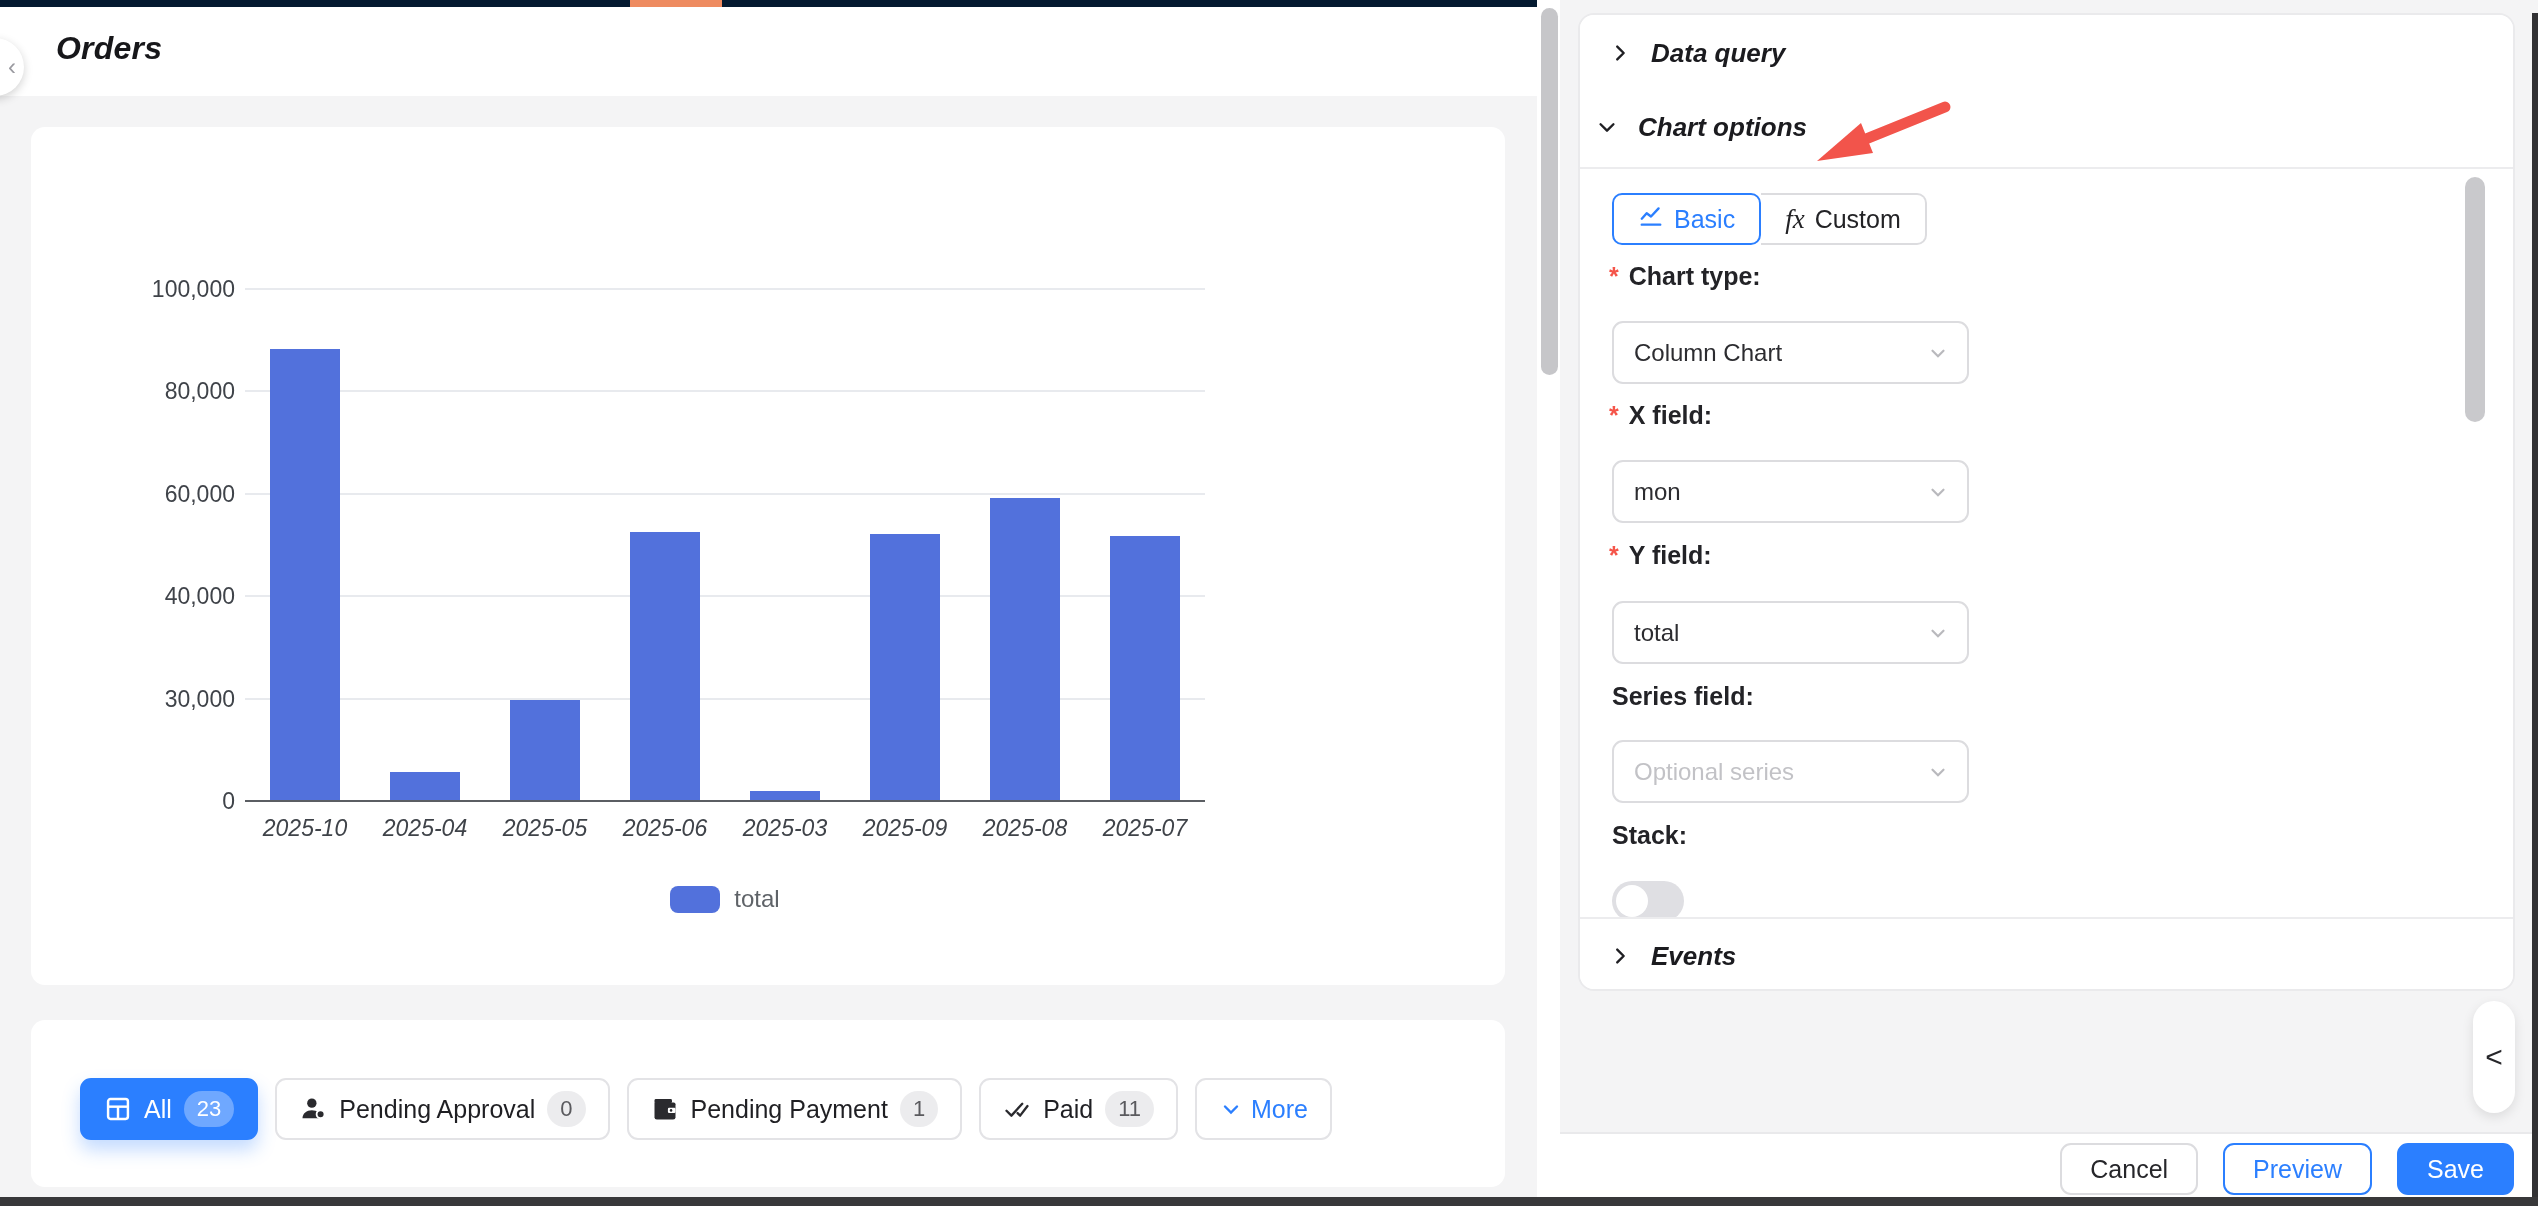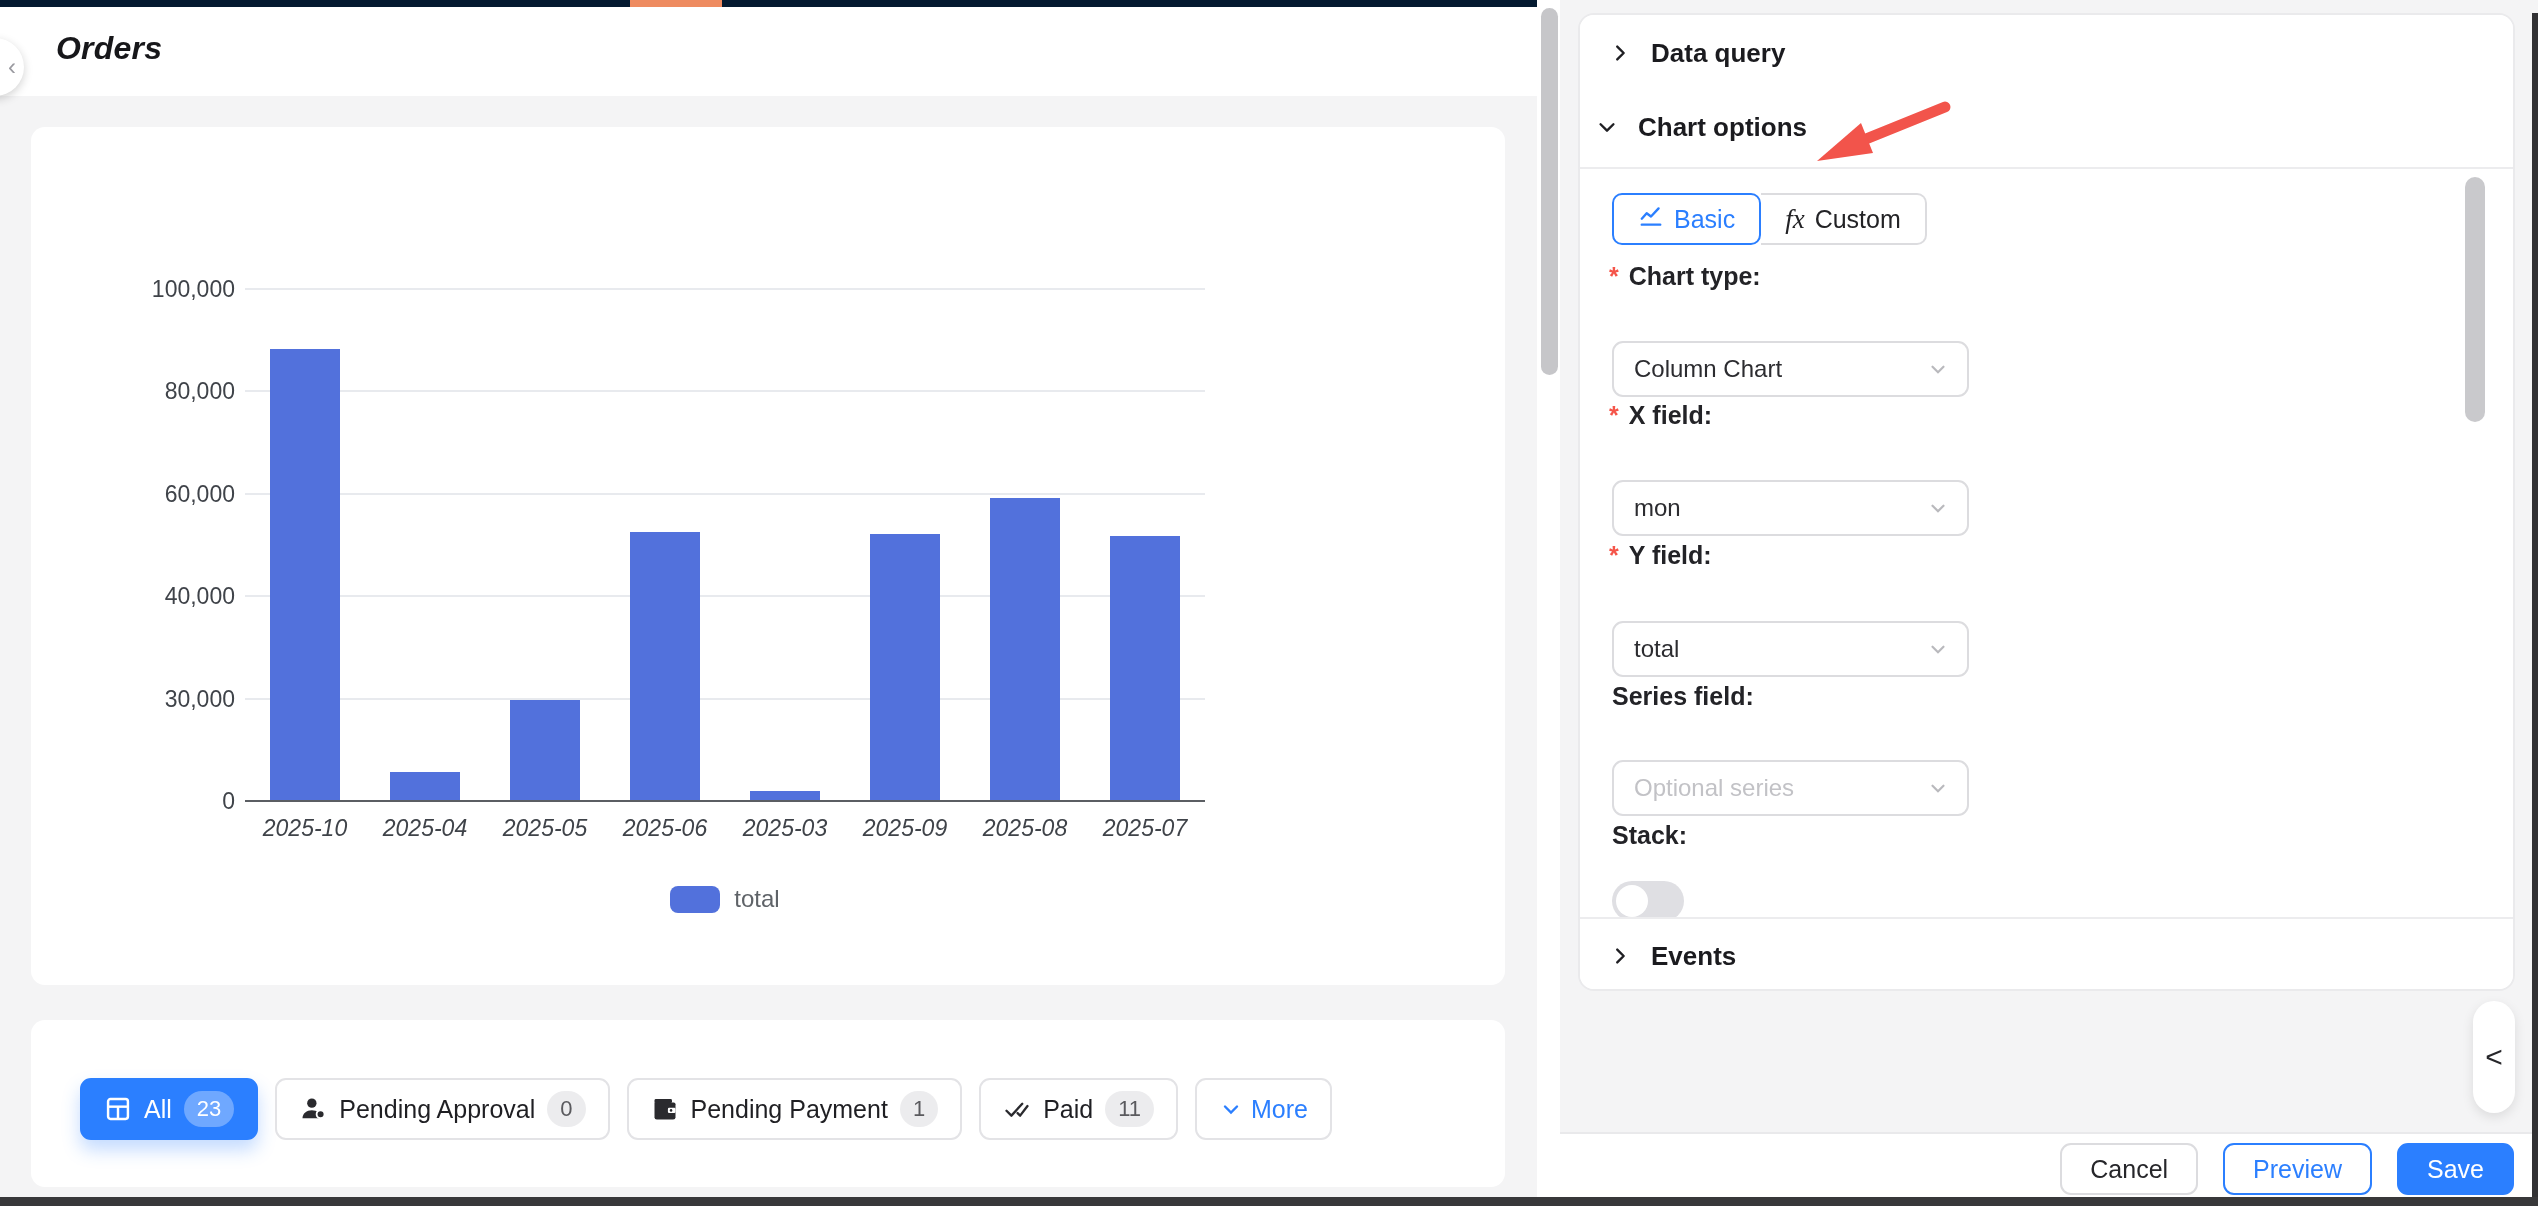--- a/index.html
+++ b/index.html
@@ -55,43 +55,43 @@
   
   .left-scroll-strip { position:absolute; left:1537px; top:0; width:23px; height:1197px; background:#ffffff; }
   .left-scroll-thumb { position:absolute; left:1541px; top:8px; width:17px; height:367px; border-radius:9px; background:#c6c6c9; }
 
   
   .right-region { position:absolute; left:1560px; top:0; width:978px; height:1197px; background:#f4f4f5; }
   .panel {
     position:absolute; left:1578px; top:13px; width:937px; height:978px;
     background:#fff; border:2px solid #eaeaec; border-radius:16px; overflow:hidden;
   }
-  .sec-header { position:absolute; left:0; width:100%; height:76px; display:flex; align-items:center; gap:20px; padding-left:29px; cursor:pointer; background:#fff; }
+  .sec-header { position:absolute; left:0; width:100%; height:76px; display:flex; align-items:center; gap:20px; padding-left:29px; cursor:pointer; background:#fff;font-style:italic; }
   .sec-title { font-size:26px; font-weight:600; color:#1b1b1f; }
   .divider { position:absolute; left:0; width:100%; height:2px; background:#ececee; }
   .chev { display:inline-flex; }
 
   .panel-content { position:absolute; left:0; top:152px; width:100%; height:750px; overflow:hidden; }
 
   .tabs { position:absolute; left:32px; top:26px; display:flex; }
   .tab {
     height:52px; display:flex; align-items:center; gap:10px; padding:0 24px;
     font-size:25px; background:#fff; border:2px solid #dcdcdf; cursor:pointer; font-family:inherit;
   }
   .tab.active { border-color:#2b7fff; color:#2b7fff; border-radius:10px; position:relative; z-index:2; }
   .tab.plain { border-radius:0 10px 10px 0; border-left:none; color:#232326; }
   .fx-glyph { font-family:"Liberation Serif", serif; font-style:italic; font-size:27px; color:#232326; }
 
   .field-label { position:absolute; left:1610px; display:flex; align-items:baseline; font-size:25px; font-weight:600; color:#232327; }
   .req { color:#f5554a; margin-right:10px; font-size:25px; font-weight:700; }
   .select {
-    position:absolute; left:1610px; width:357px; height:56px;
+    position:absolute; left:1610px; width:357px; height:63px;
     border:2px solid #dcdcdf; border-radius:11px; background:#fff;
     display:flex; align-items:center; justify-content:space-between;
-    padding:0 18px 0 20px; font-size:24px; color:#2c2c30; cursor:pointer;margin-top:20px;
+    padding:0 18px 0 20px; font-size:24px; color:#2c2c30; cursor:pointer;
   }
   .select .ph { color:#c2c2c6; }
   
 
   .toggle { position:absolute; width:72px; height:40px; border-radius:20px; background:#dfdfe3; }
   .toggle .knob { position:absolute; left:4px; top:4px; width:32px; height:32px; border-radius:50%; background:#fff; }
 
   .panel-scroll-thumb { position:absolute; right:28px; top:162px; width:20px; height:245px; border-radius:10px; background:#c9c9cc; }
 
   .red-arrow { position:absolute; left:217px; top:80px; width:160px; height:80px; }

